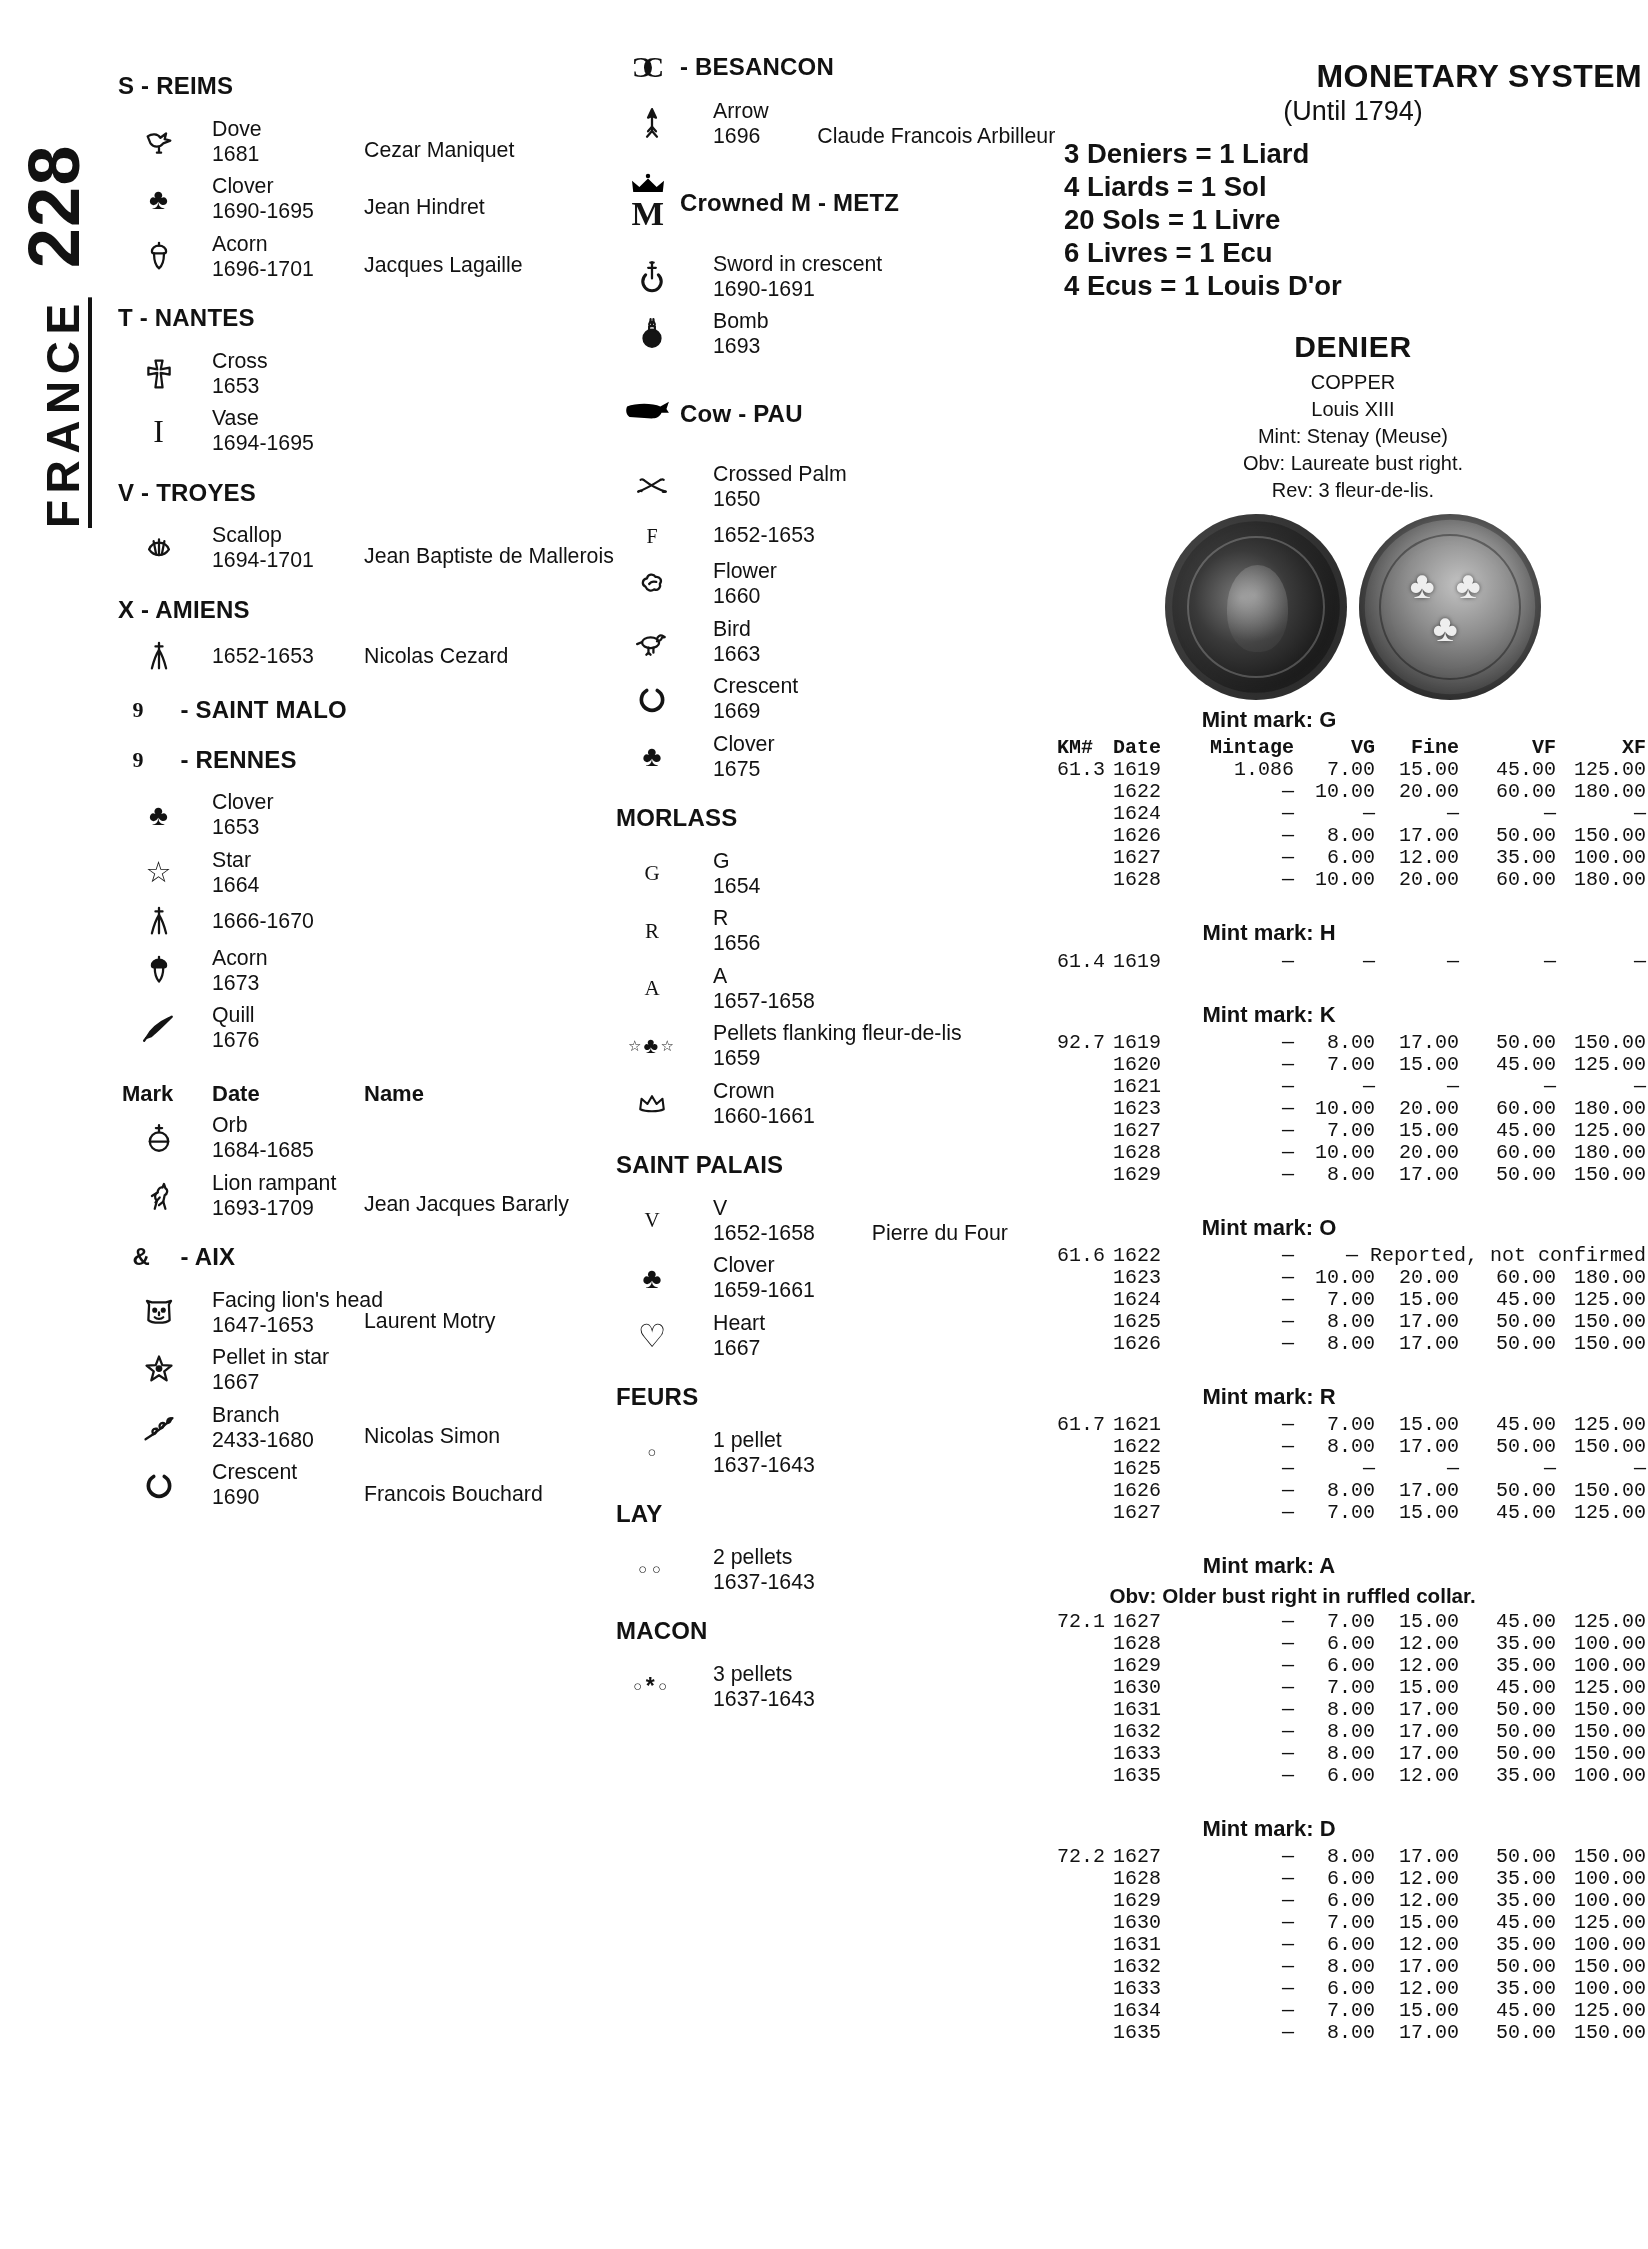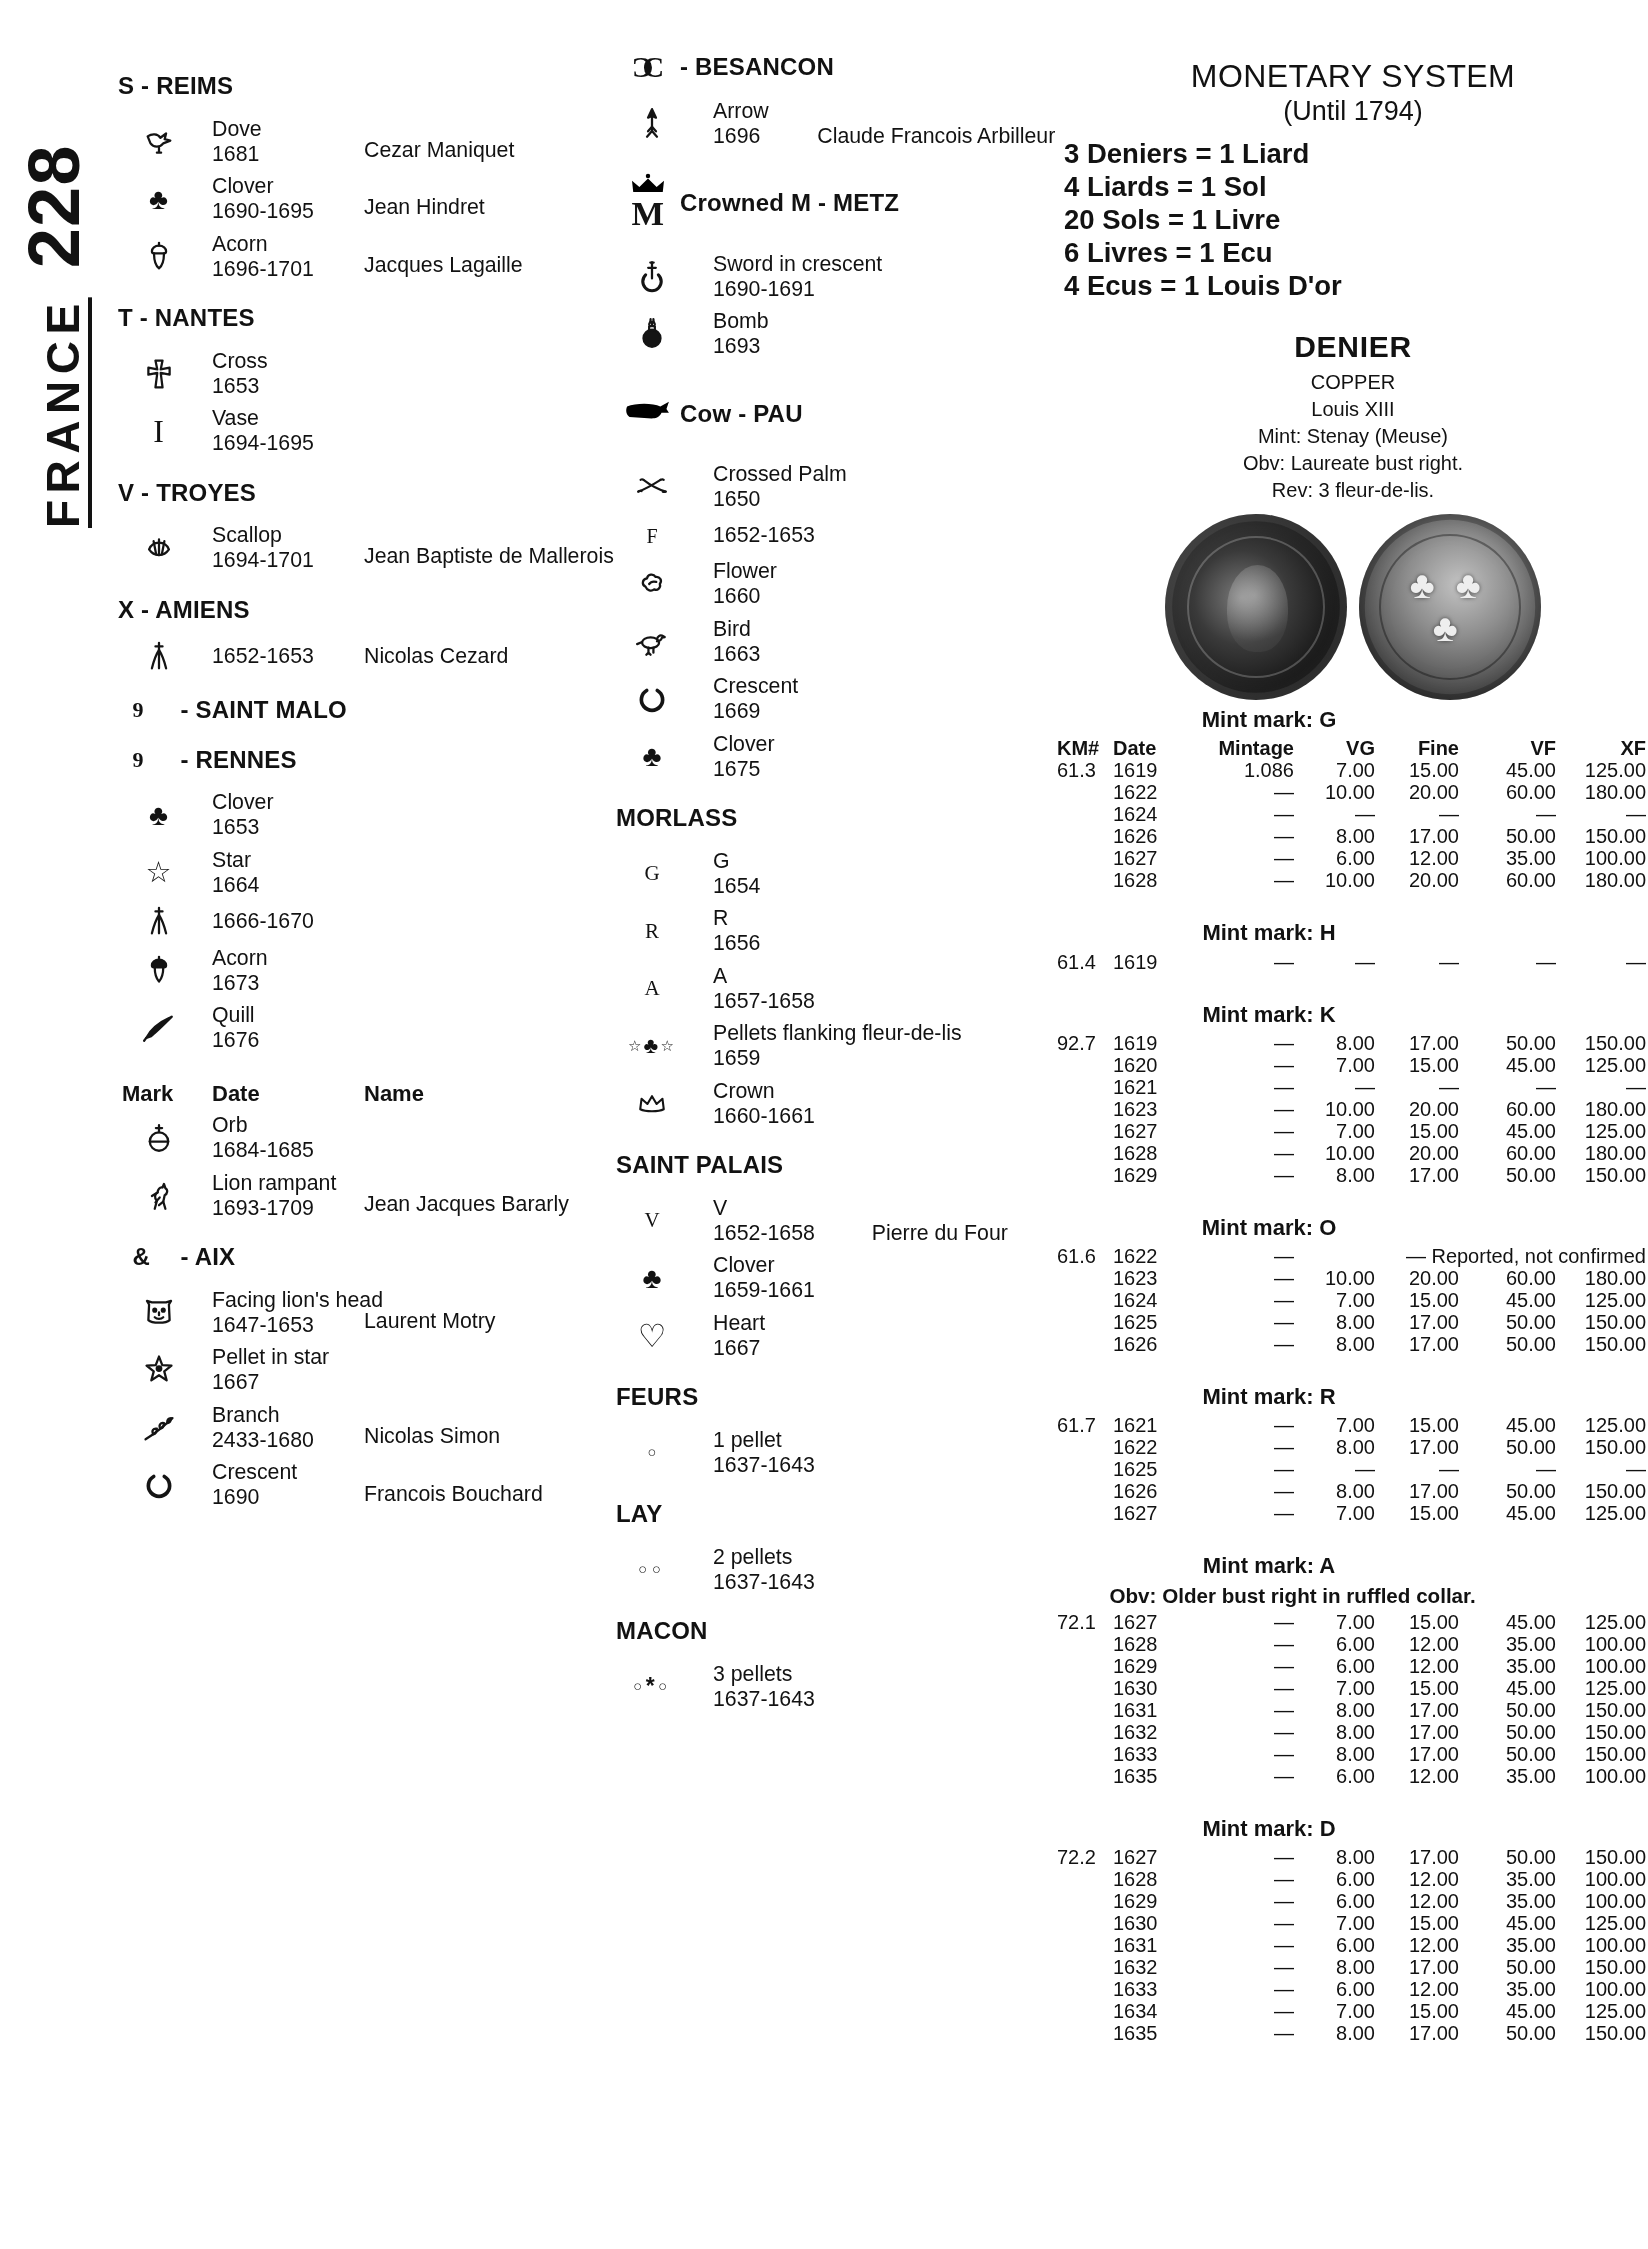--- a/index.html
+++ b/index.html
@@ -37,21 +37,21 @@
   .tsym { font-size:29px; line-height:1; }
   .ssym { font-family:"Liberation Serif", serif; font-size:22.4px; line-height:1; }
   .etext { font-size:21.3px; line-height:25px; }
   .col1 .etext { margin-left:13px; }
   .col2 .etext { margin-left:25px; }
   .name { position:absolute; left:246px; bottom:4.3px; font-size:21.3px; white-space:nowrap; }
   .name2 { margin-left:51px; }
 
   
   .monetary { position:absolute; left:1064px; top:58px; width:578px; }
-  .mon-title { text-align:center; font-weight:normal; font-size:32px; letter-spacing:0.4px; }
+  .mon-title { text-align:right; font-weight:bold; font-size:32px; letter-spacing:0.4px; }
   .mon-sub { text-align:center; font-size:27px; margin-top:1.4px; }
   .mon-lines { margin-top:10px; font-size:27.5px; font-weight:bold; line-height:33px; }
 
   
   .denier { position:absolute; left:1064px; top:327px; width:578px; text-align:center; }
   .den-title { font-weight:bold; font-size:30px; line-height:40px; letter-spacing:0.7px; }
   .den-lines { margin-top:2px; font-weight:normal; font-size:20px; line-height:27px; }
   .coins { margin-top:10px; display:flex; justify-content:center; gap:11.6px; }
   .coin { width:182px; height:186px; border-radius:50%; position:relative; }
   .coin.obv { background:
@@ -70,21 +70,21 @@
       text-shadow:0 0 4.3px rgba(0,0,0,.6); }
   .coin .fl1 { left:51px; top:52px; }
   .coin .fl2 { left:97px; top:52px; }
   .coin .fl3 { left:74px; top:95px; }
 
   
   .ptable { position:absolute; left:1057px; top:707px; width:589px; font-size:20px; }
   .mmhead { width:72%; text-align:center; font-weight:bold; font-size:22px; margin:29px 0 4.3px; }
   .mmhead.first { margin-top:0; }
   .mmnote { width:80%; text-align:center; font-weight:bold; font-size:20.6px; margin-bottom:2.9px; }
-  .ptable table { border-collapse:collapse; width:100%; table-layout:fixed; }
+  .ptable table { border-collapse:collapse; width:100%; table-layout:fixed;font-family:Liberation Mono, monospace; }
   .ptable td, .ptable th { padding:0; line-height:22px; vertical-align:top; font-weight:normal; }
   .ptable th { font-weight:bold; }
   .al { text-align:left; } .ar { text-align:right; }
 </style>
 </head>
 <body>
 
 <div class="page">
 
   <div class="tab">

